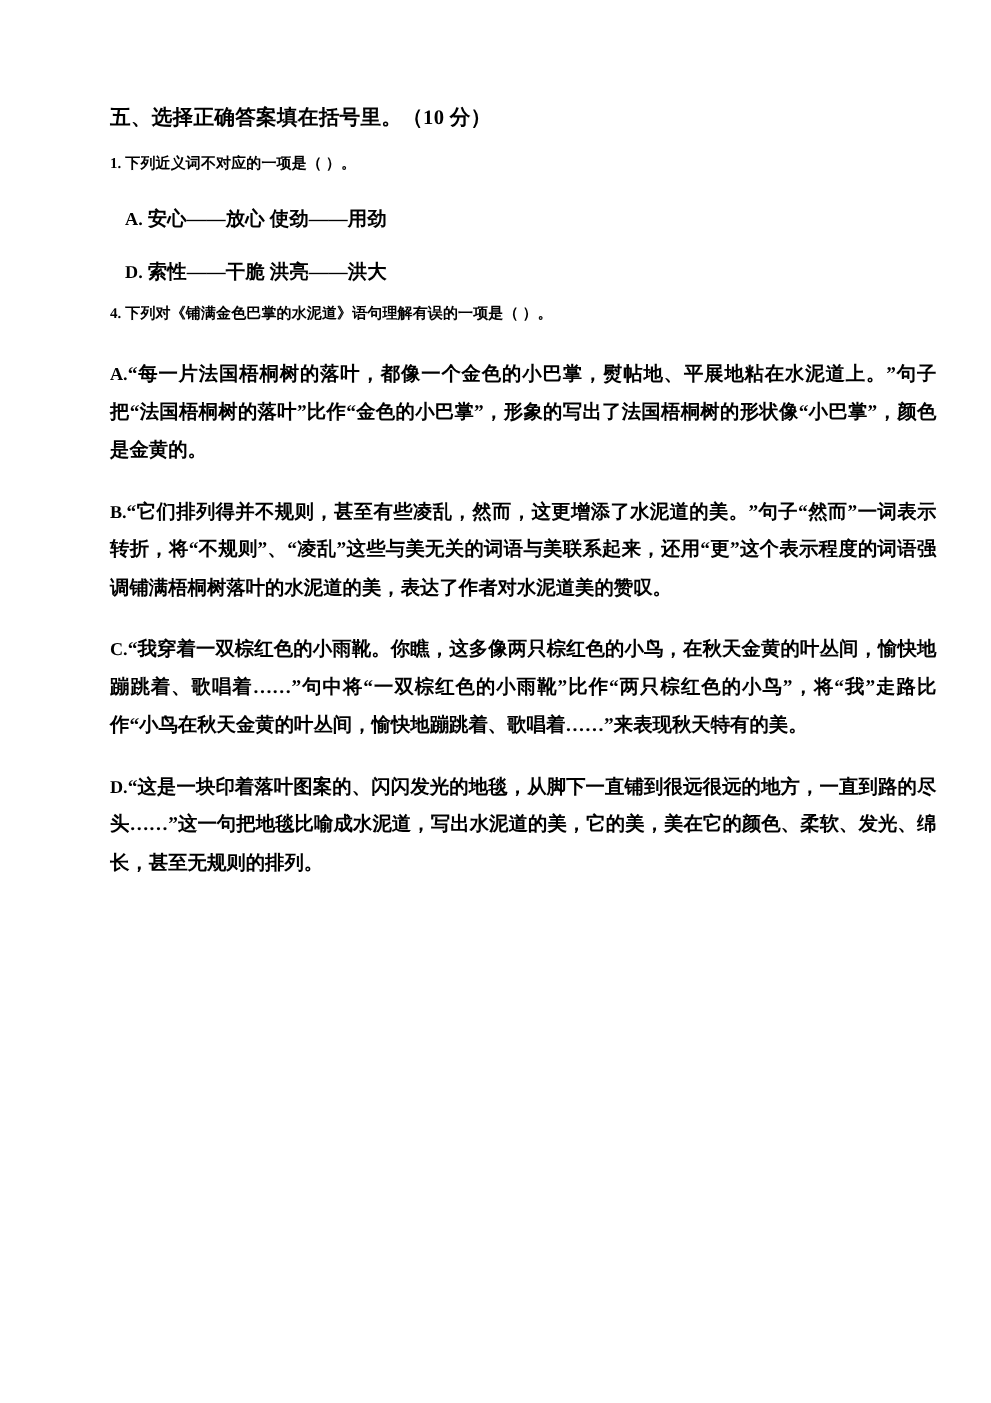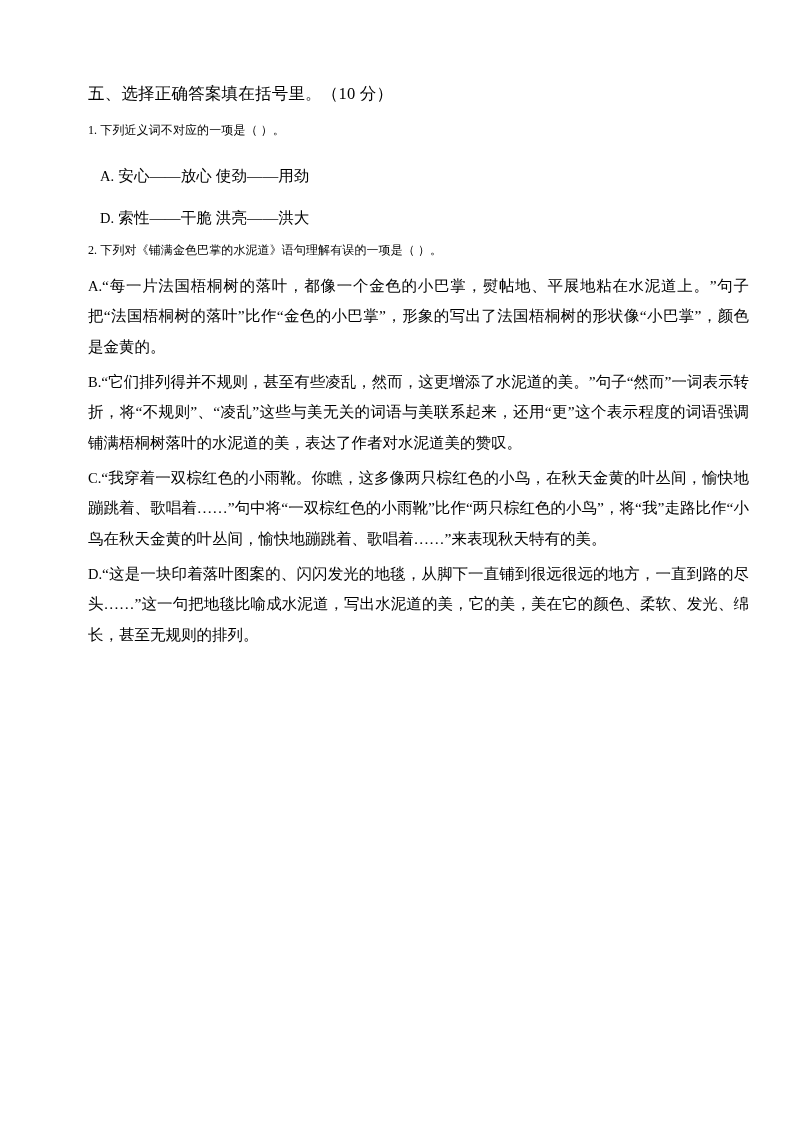--- a/index.html
+++ b/index.html
@@ -13,20 +13,21 @@
     font-family: "Liberation Serif", "DejaVu Serif", serif;
     color: #000000;
     overflow: hidden;
   }
   .page {
     position: relative;
     width: 793px;
     height: 1122px;
     box-sizing: border-box;
     padding: 78px 44px 60px 88px;
+    font-weight: bold;
   }
   .section-heading {
     font-size: 16.5px;
     line-height: 1.9;
     margin: 0 0 10px 0;
     letter-spacing: 0.2px;
   }
   .q-stem {
     font-size: 12px;
     line-height: 1.95;
@@ -47,21 +48,21 @@
   .opt-letter {
     font-family: "Liberation Serif", "DejaVu Serif", serif;
     font-size: 14.5px;
     padding-right: 4px;
   }
   .opt-sp1 { padding-left: 12px; }
   .opt-long {
     font-size: 15.5px;
     line-height: 1.98;
     text-align: justify;
-    margin: 4px 0 4px 0;
+    margin: 18px 0 4px 0;
     text-justify: inter-ideograph;
   }
   .blk {
     margin-bottom: 6px;
   }
   .gap-sm { height: 4px; }
   .inline-letter {
     font-size: 14.5px;
   }
 </style>
@@ -77,21 +78,21 @@
     <div class="gap-sm"></div>
     <div class="opt opt-sp1">
       <span class="opt-letter">A.</span><span>安心——放心   使劲——用劲</span>
     </div>
     <div class="opt opt-sp1">
       <span class="opt-letter">D.</span><span>索性——干脆   洪亮——洪大</span>
     </div>
   </div>
 
   <div class="blk">
-    <div class="q-stem tight">2. 下列对《铺满金色巴掌的水泥道》语句理解有误的一项是（      ）。</div>
+    <div class="q-stem tight">4. 下列对《铺满金色巴掌的水泥道》语句理解有误的一项是（      ）。</div>
     <div class="gap-sm"></div>
     <div class="opt-long">
       <span class="inline-letter">A.</span><span>“每一片法国梧桐树的落叶，都像一个金色的小巴掌，熨帖地、平展地粘在水泥道上。”句子把“法国梧桐树的落叶”比作“金色的小巴掌”，形象的写出了法国梧桐树的形状像“小巴掌”，颜色是金黄的。</span>
     </div>
     <div class="opt-long">
       <span class="inline-letter">B.</span><span>“它们排列得并不规则，甚至有些凌乱，然而，这更增添了水泥道的美。”句子“然而”一词表示转折，将“不规则”、“凌乱”这些与美无关的词语与美联系起来，还用“更”这个表示程度的词语强调铺满梧桐树落叶的水泥道的美，表达了作者对水泥道美的赞叹。</span>
     </div>
     <div class="opt-long">
       <span class="inline-letter">C.</span><span>“我穿着一双棕红色的小雨靴。你瞧，这多像两只棕红色的小鸟，在秋天金黄的叶丛间，愉快地蹦跳着、歌唱着……”句中将“一双棕红色的小雨靴”比作“两只棕红色的小鸟”，将“我”走路比作“小鸟在秋天金黄的叶丛间，愉快地蹦跳着、歌唱着……”来表现秋天特有的美。</span>
     </div>

